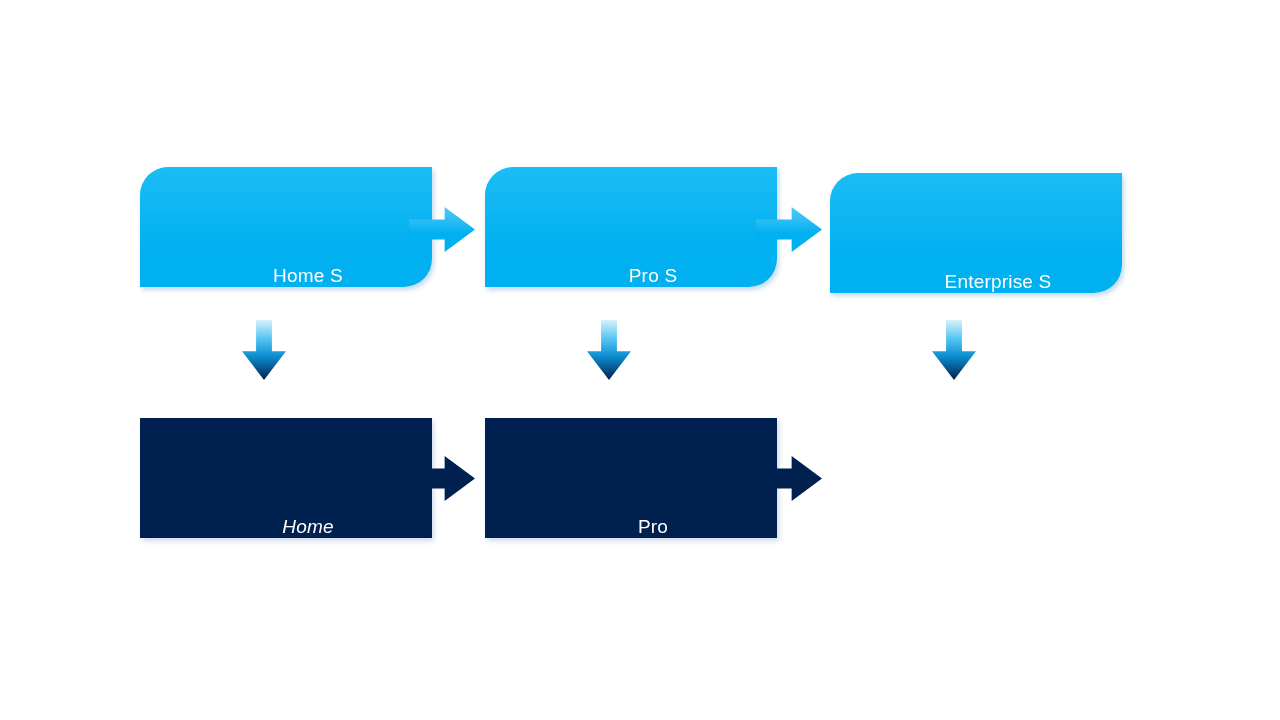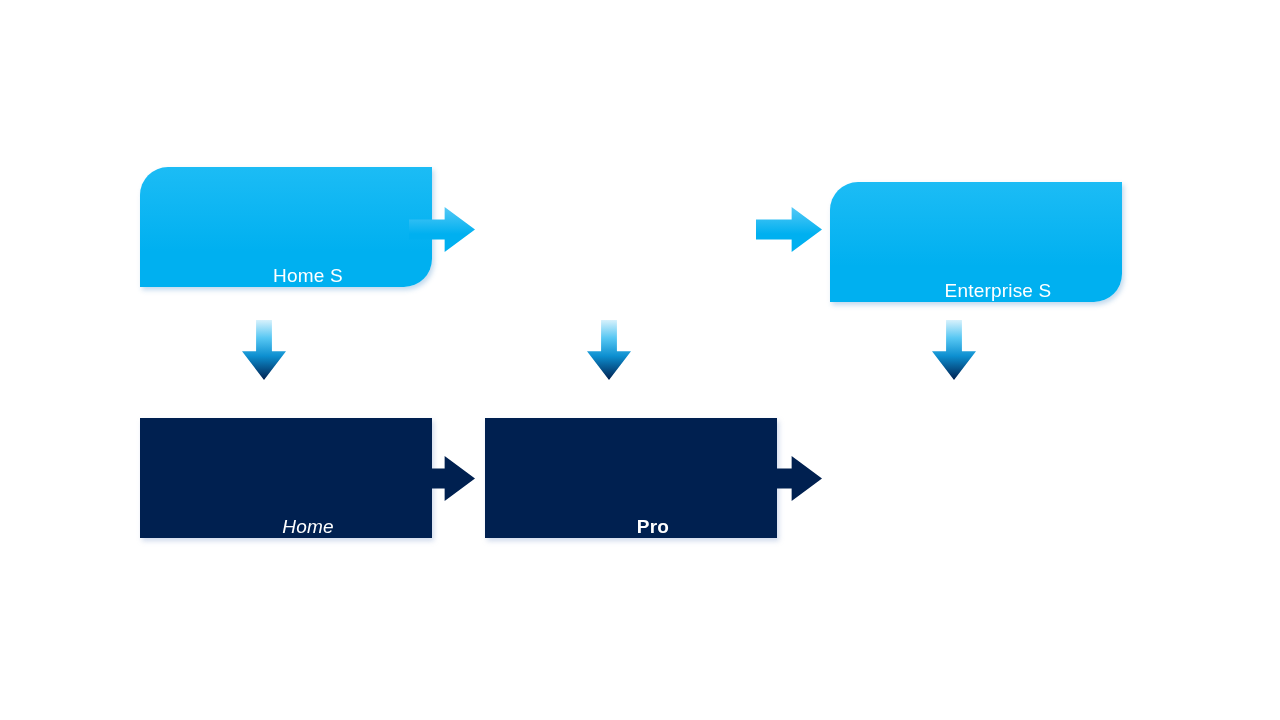--- a/index.html
+++ b/index.html
@@ -60,34 +60,37 @@
   }
 </style>
 </head>
 <body>
 
 <div class="stage">
 
   <div class="node top-node" style="left:140px; top:167px;">
     <span>Home S</span>
   </div>
-  <div class="node top-node" style="left:830px; top:182px;">
+  <div class="node top-node" style="left:485px; top:167px;">
+    <span>Pro S</span>
+  </div>
+  <div class="node top-node" style="left:830px; top:173px;">
     <span>Enterprise S</span>
   </div>
 
   <div class="arrow-right light" style="left:409px; top:207px;"></div>
   <div class="arrow-right light" style="left:756px; top:207px;"></div>
 
   <div class="arrow-down" style="left:242px; top:320px;"></div>
   <div class="arrow-down" style="left:587px; top:320px;"></div>
   <div class="arrow-down" style="left:932px; top:320px;"></div>
 
   <div class="node bottom-node" style="left:140px; top:418px;font-style:italic;">
     <span>Home</span>
   </div>
-  <div class="node bottom-node" style="left:485px; top:418px;font-weight:bold;">
+  <div class="node bottom-node" style="left:485px; top:418px;">
     <span>Pro</span>
   </div>
 
   <div class="arrow-right dark" style="left:409px; top:456px;"></div>
   <div class="arrow-right dark" style="left:756px; top:456px;"></div>
 
 </div>
 
 </body></html>

